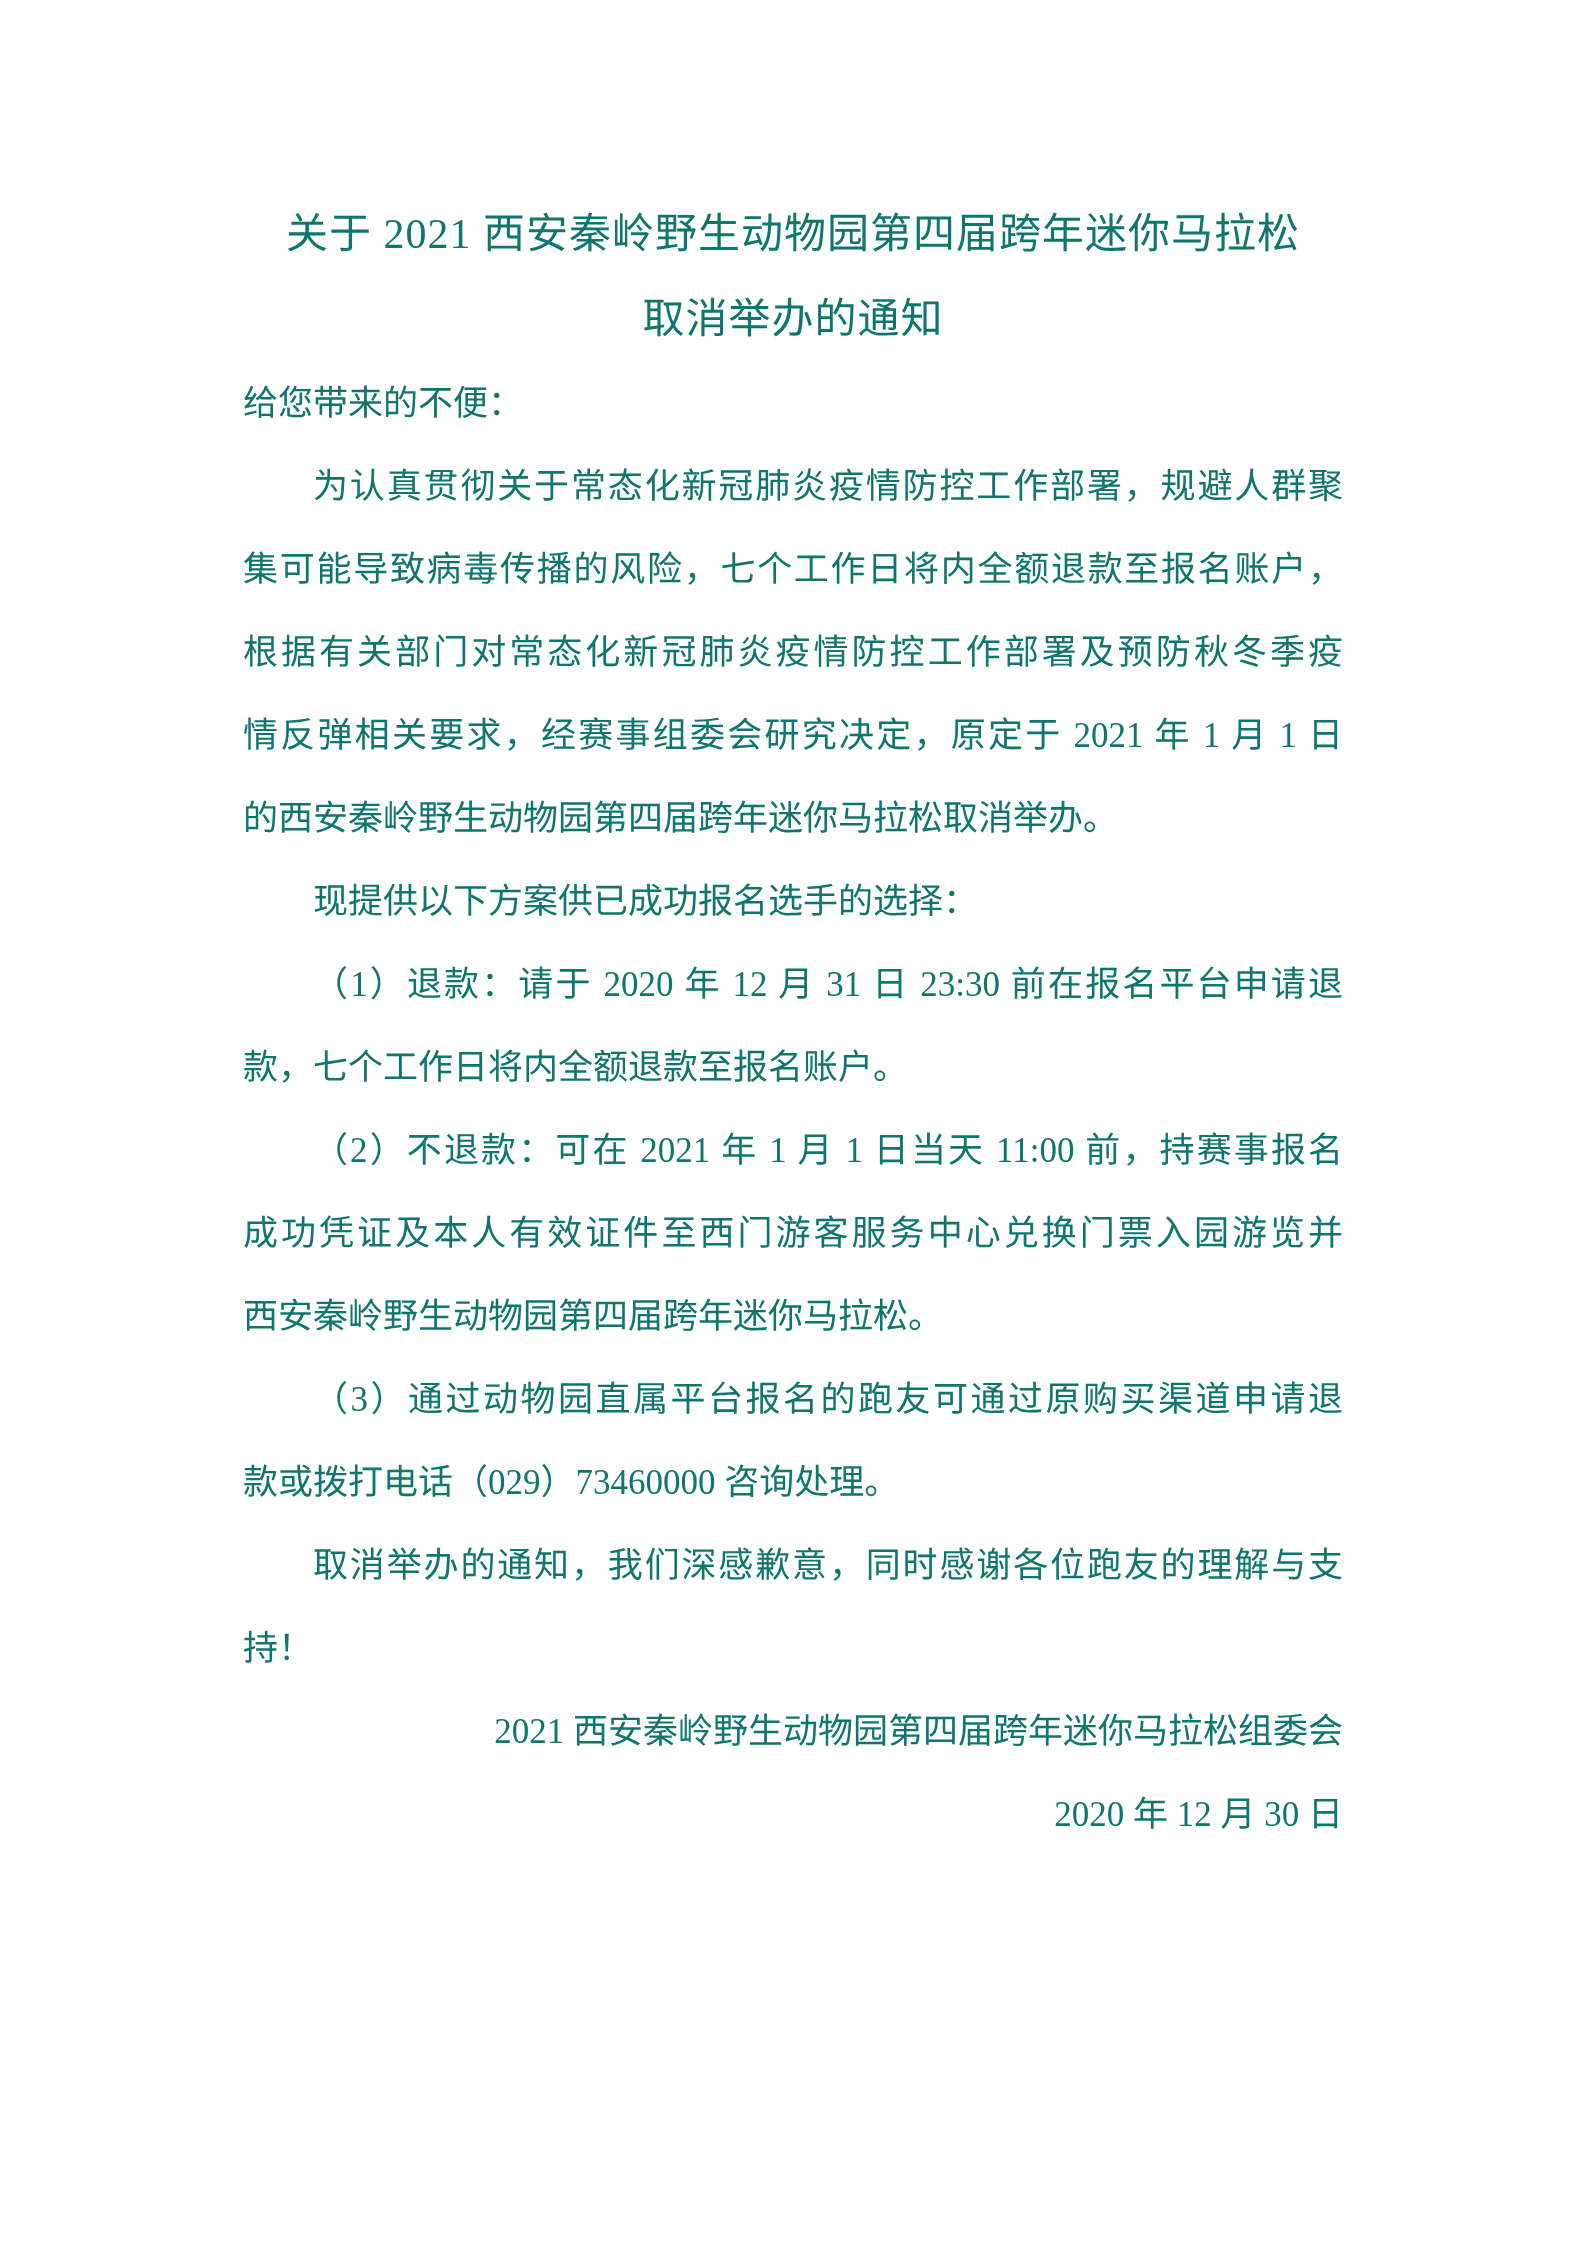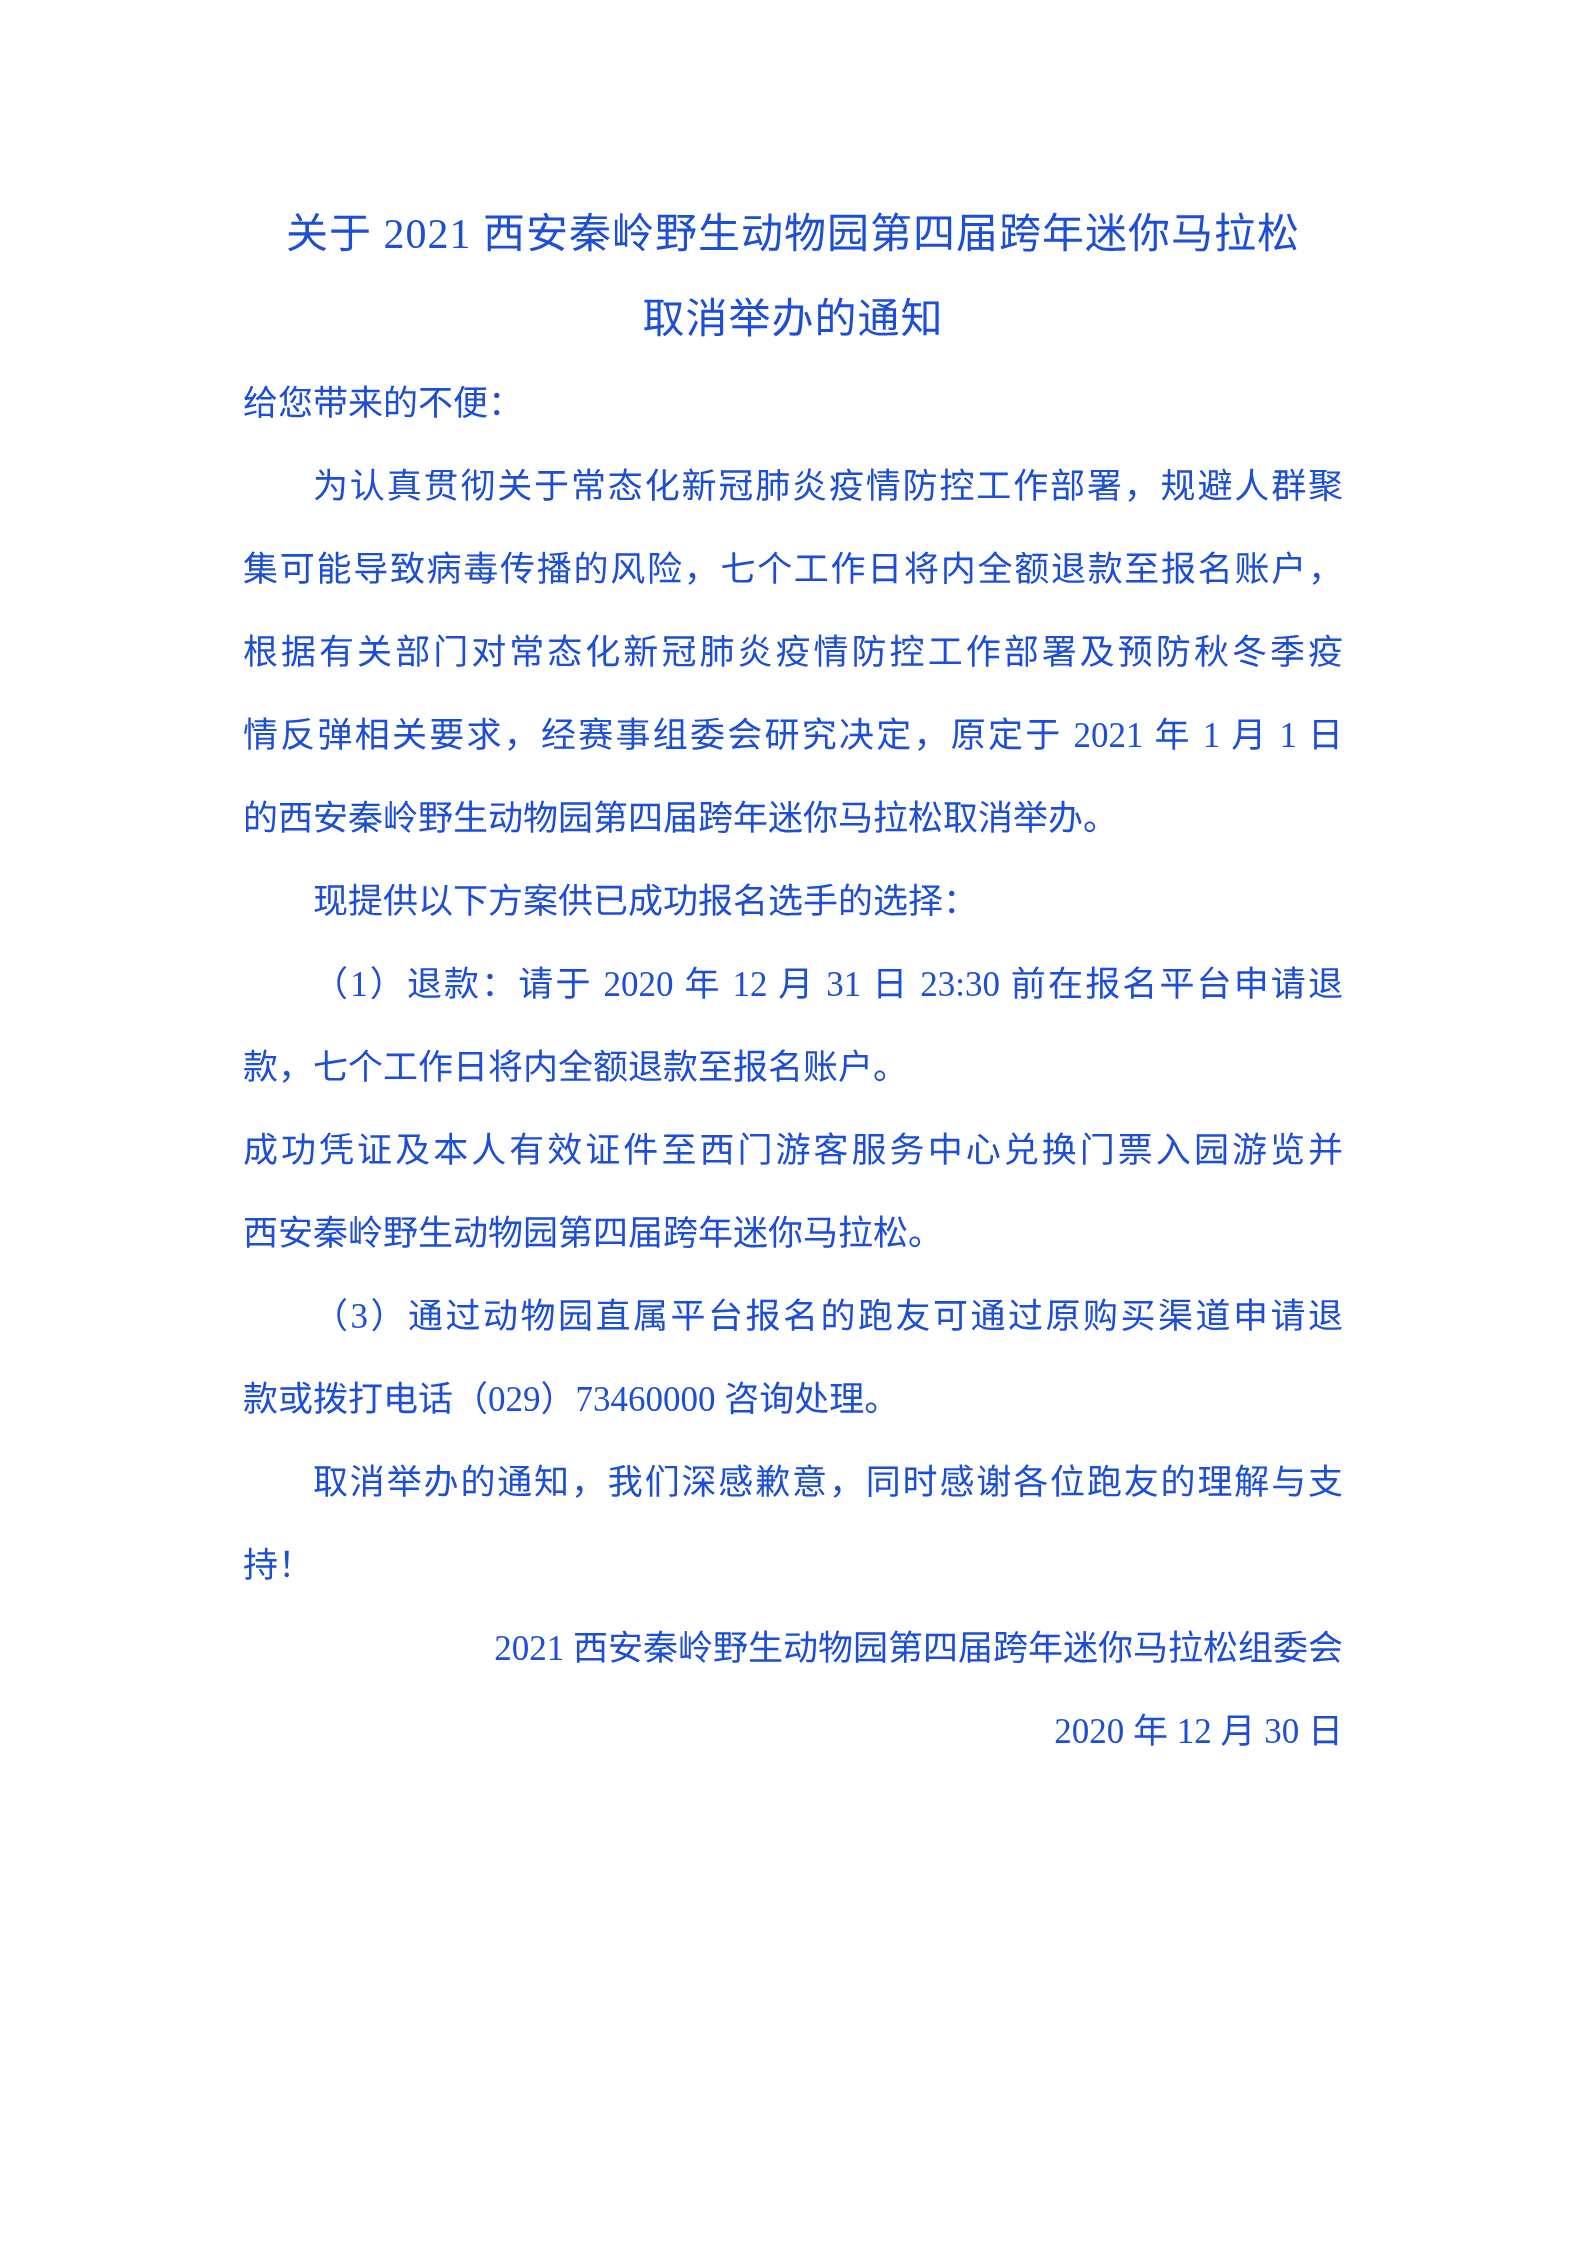--- a/index.html
+++ b/index.html
@@ -6,21 +6,21 @@
   html, body {
     margin: 0;
     padding: 0;
     background: #ffffff;
   }
   .page {
     position: relative;
     width: 1587px;
     height: 2245px;
     background: #ffffff;
-    color: #1d4ed8;
+    color: #0f766e;
     font-family: "Liberation Serif", "DejaVu Serif", serif;
     overflow: hidden;
   }
   .content {
     position: absolute;
     left: 243px;
     top: 192px;
     width: 1100px;
   }
   .title-line {
@@ -63,20 +63,21 @@
     <div class="line justify">集可能导致病毒传播的风险，七个工作日将内全额退款至报名账户，</div>
     <div class="line justify">根据有关部门对常态化新冠肺炎疫情防控工作部署及预防秋冬季疫</div>
     <div class="line justify">情反弹相关要求，经赛事组委会研究决定，原定于 2021 年 1 月 1 日</div>
     <div class="line">的西安秦岭野生动物园第四届跨年迷你马拉松取消举办。</div>
 
     <div class="line indent">现提供以下方案供已成功报名选手的选择：</div>
 
     <div class="line justify indent">（1）退款：请于 2020 年 12 月 31 日 23:30 前在报名平台申请退</div>
     <div class="line">款，七个工作日将内全额退款至报名账户。</div>
 
+    <div class="line justify indent">（2）不退款：可在 2021 年 1 月 1 日当天 11:00 前，持赛事报名</div>
     <div class="line justify">成功凭证及本人有效证件至西门游客服务中心兑换门票入园游览并</div>
     <div class="line">西安秦岭野生动物园第四届跨年迷你马拉松。</div>
 
     <div class="line justify indent">（3）通过动物园直属平台报名的跑友可通过原购买渠道申请退</div>
     <div class="line">款或拨打电话（029）73460000 咨询处理。</div>
 
     <div class="line justify indent">取消举办的通知，我们深感歉意，同时感谢各位跑友的理解与支</div>
     <div class="line">持！</div>
 
     <div class="line right">2021 西安秦岭野生动物园第四届跨年迷你马拉松组委会</div>

